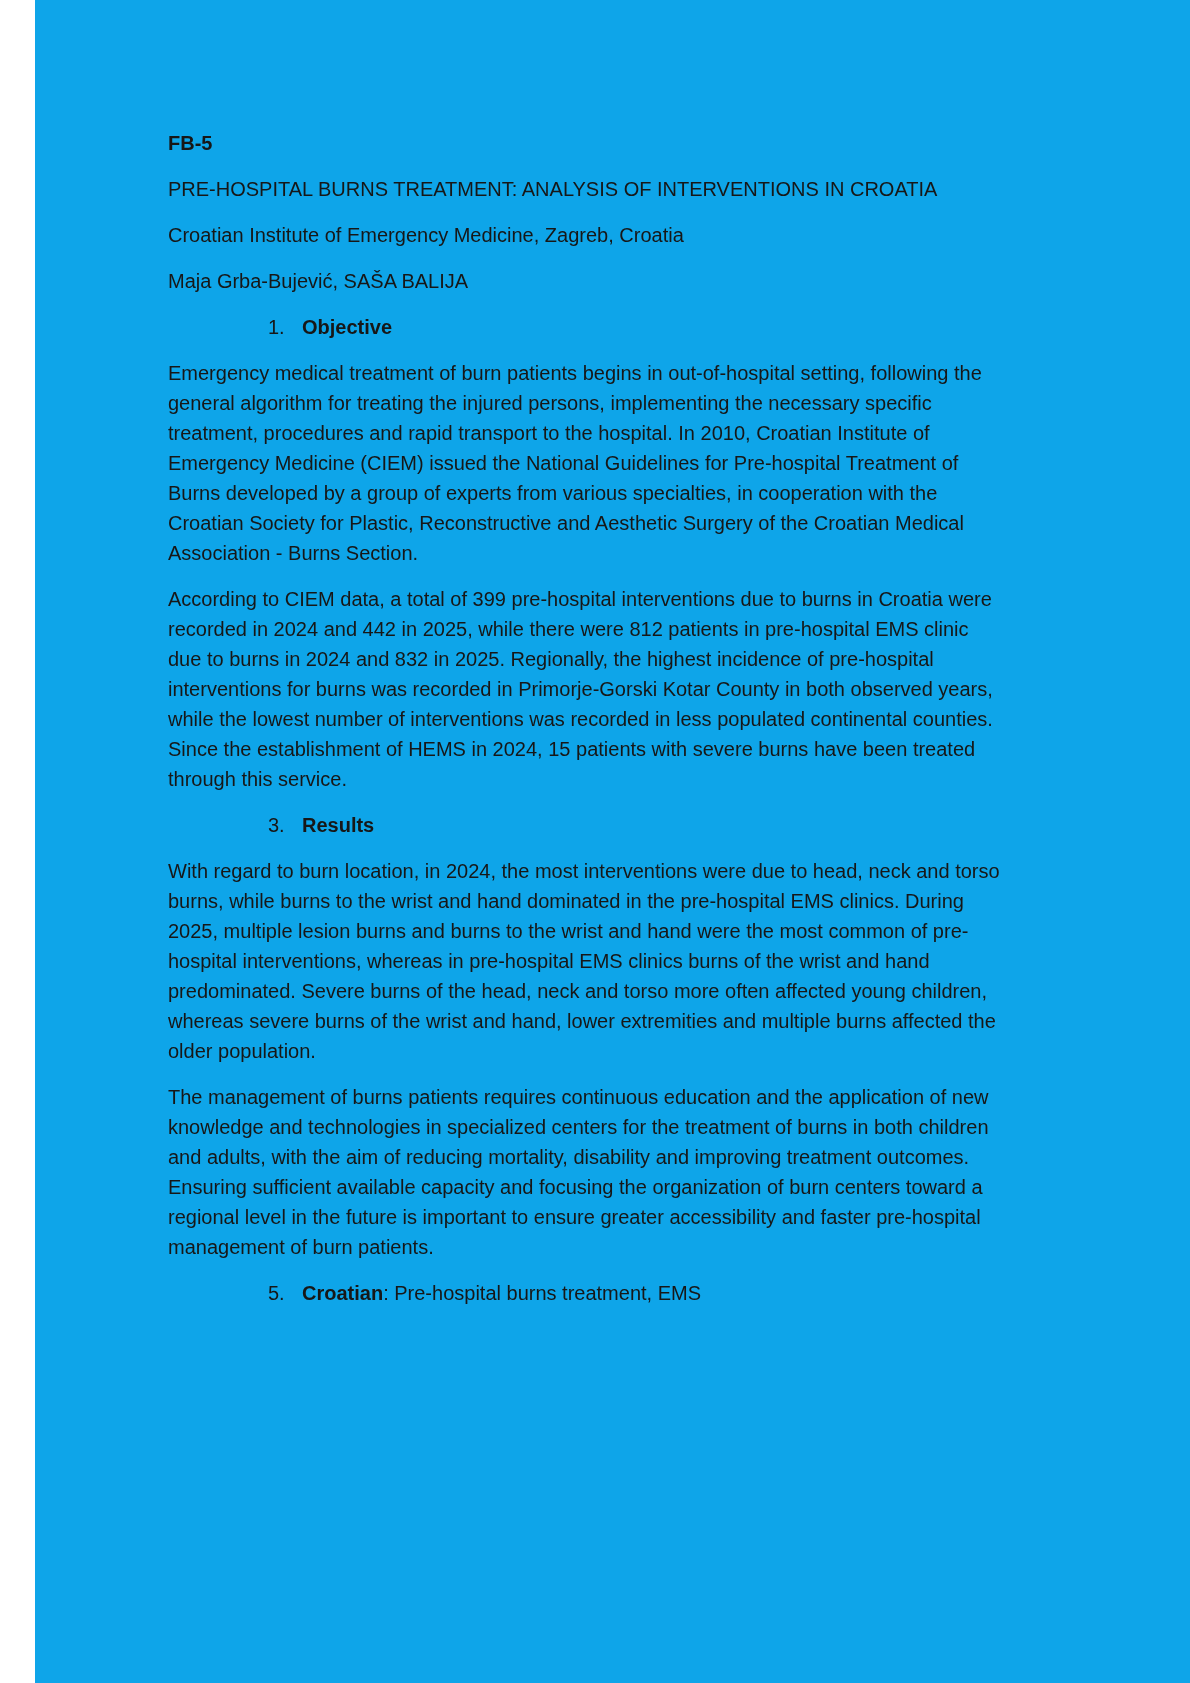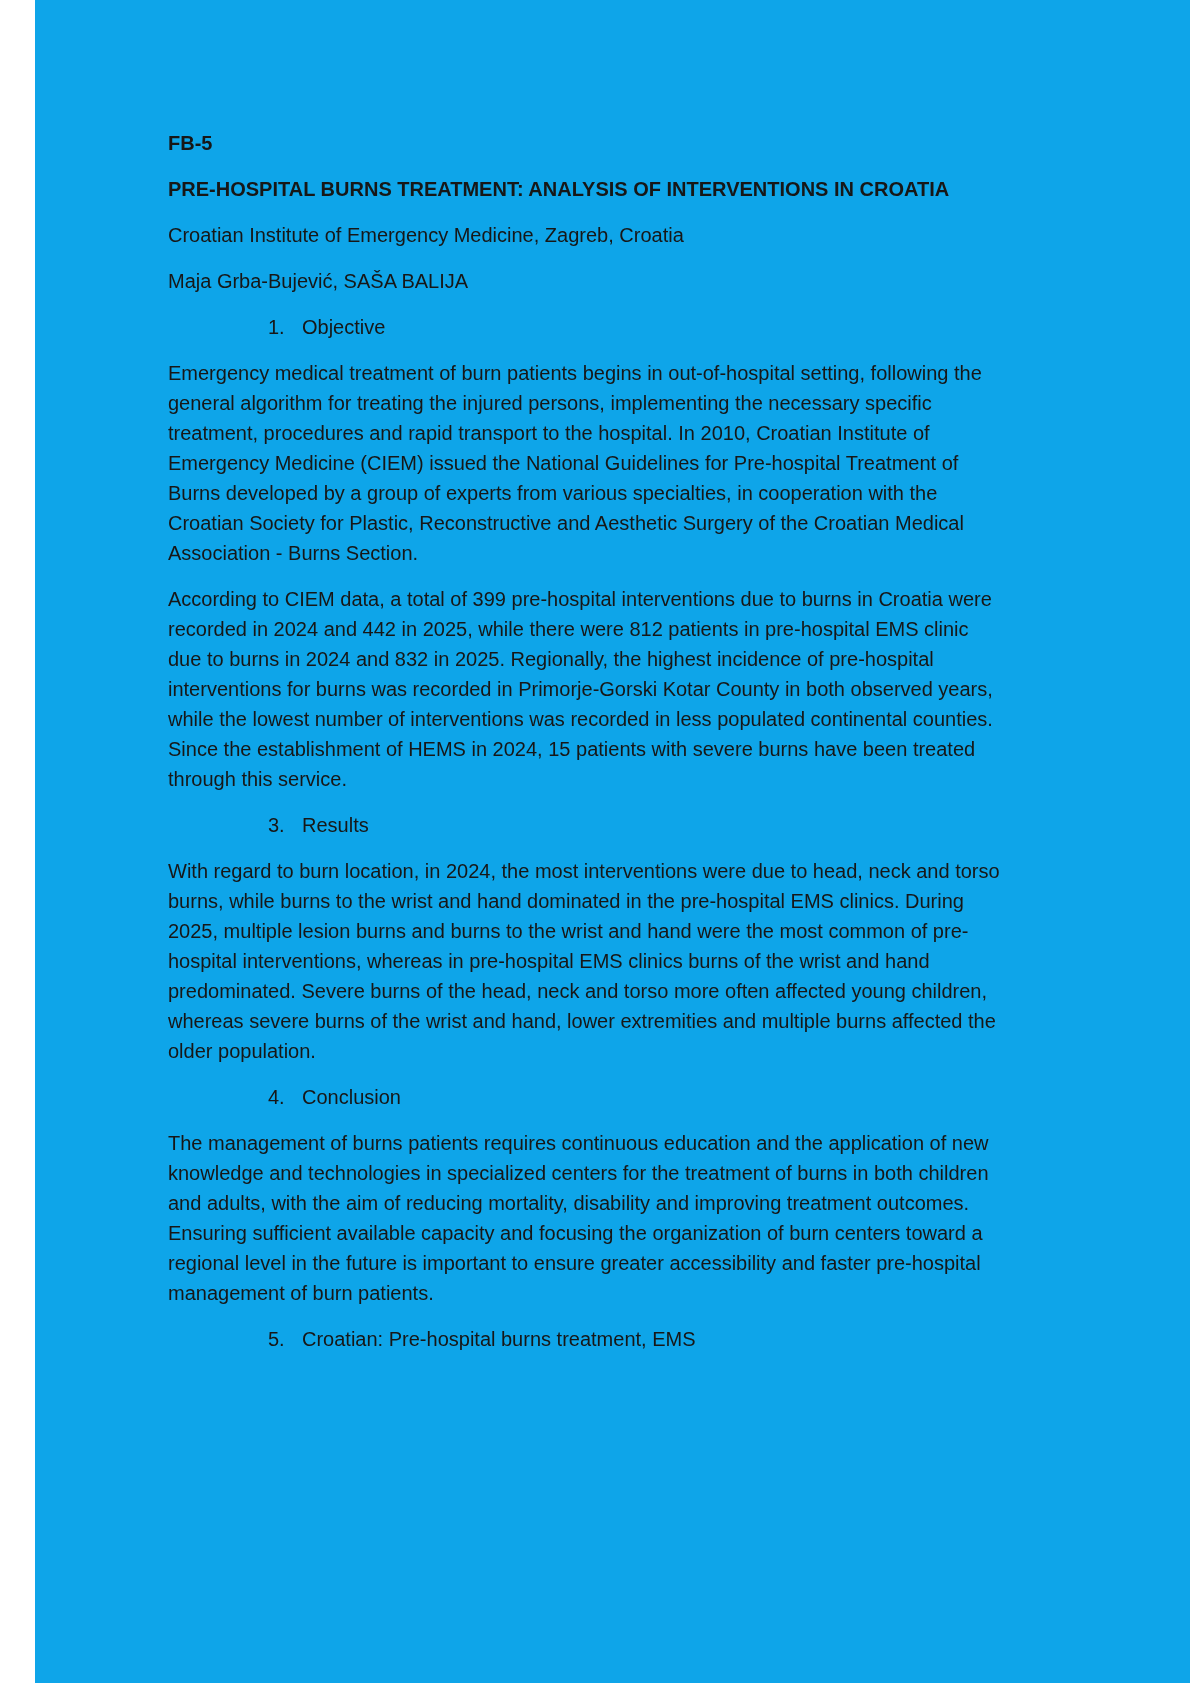--- a/index.html
+++ b/index.html
@@ -19,37 +19,37 @@
     font-size: 20px;
     line-height: 30px;
     overflow: hidden;
     margin-left: 35px;
   }
   .abstract-code {
     font-weight: 700;
     margin: 0 0 16px 0;
   }
   .paper-title {
-    font-weight: 700;
+    font-weight: 400;
     margin: 0 0 16px 0;
   }
   .meta-line {
     margin: 0 0 16px 0;
   }
   .section-heading {
     padding-left: 100px;
     margin: 0 0 16px 0;
   }
   .section-number {
     display: inline-block;
     min-width: 18px;
     margin-right: 16px;
   }
   .section-title {
-    font-weight: 400;
+    font-weight: 700;
   }
   p.body-para {
     margin: 0 0 16px 0;
   }
   .keywords-text {
     font-weight: 400;
   }
 </style>
 </head>
 <body>
@@ -69,22 +69,19 @@
   </div>
   <p class="body-para">Emergency medical treatment of burn patients begins in out-of-hospital setting, following the general algorithm for treating the injured persons, implementing the necessary specific treatment, procedures and rapid transport to the hospital. In 2010, Croatian Institute of Emergency Medicine (CIEM) issued the National Guidelines for Pre-hospital Treatment of Burns developed by a group of experts from various specialties, in cooperation with the Croatian Society for Plastic, Reconstructive and Aesthetic Surgery of the Croatian Medical Association - Burns Section.</p>
 
   <p class="body-para">According to CIEM data, a total of 399 pre-hospital interventions due to burns in Croatia were recorded in 2024 and 442 in 2025, while there were 812 patients in pre-hospital EMS clinic due to burns in 2024 and 832 in 2025. Regionally, the highest incidence of pre-hospital interventions for burns was recorded in Primorje-Gorski Kotar County in both observed years, while the lowest number of interventions was recorded in less populated continental counties. Since the establishment of HEMS in 2024, 15 patients with severe burns have been treated through this service.</p>
 
   <div class="section-heading">
     <span class="section-number">3.</span><span class="section-title">Results</span>
   </div>
   <p class="body-para">With regard to burn location, in 2024, the most interventions were due to head, neck and torso burns, while burns to the wrist and hand dominated in the pre-hospital EMS clinics. During 2025, multiple lesion burns and burns to the wrist and hand were the most common of pre-hospital interventions, whereas in pre-hospital EMS clinics burns of the wrist and hand predominated. Severe burns of the head, neck and torso more often affected young children, whereas severe burns of the wrist and hand, lower extremities and multiple burns affected the older population.</p>
 
-  <div class="section-heading">
-    <span class="section-number">4.</span><span class="section-title">Conclusion</span>
-  </div>
   <p class="body-para">The management of burns patients requires continuous education and the application of new knowledge and technologies in specialized centers for the treatment of burns in both children and adults, with the aim of reducing mortality, disability and improving treatment outcomes. Ensuring sufficient available capacity and focusing the organization of burn centers toward a regional level in the future is important to ensure greater accessibility and faster pre-hospital management of burn patients.</p>
 
   <div class="section-heading">
     <span class="section-number">5.</span><span class="section-title">Croatian</span><span class="keywords-text">: Pre-hospital burns treatment, EMS</span>
   </div>
 
 </div>
 
 </body></html>

